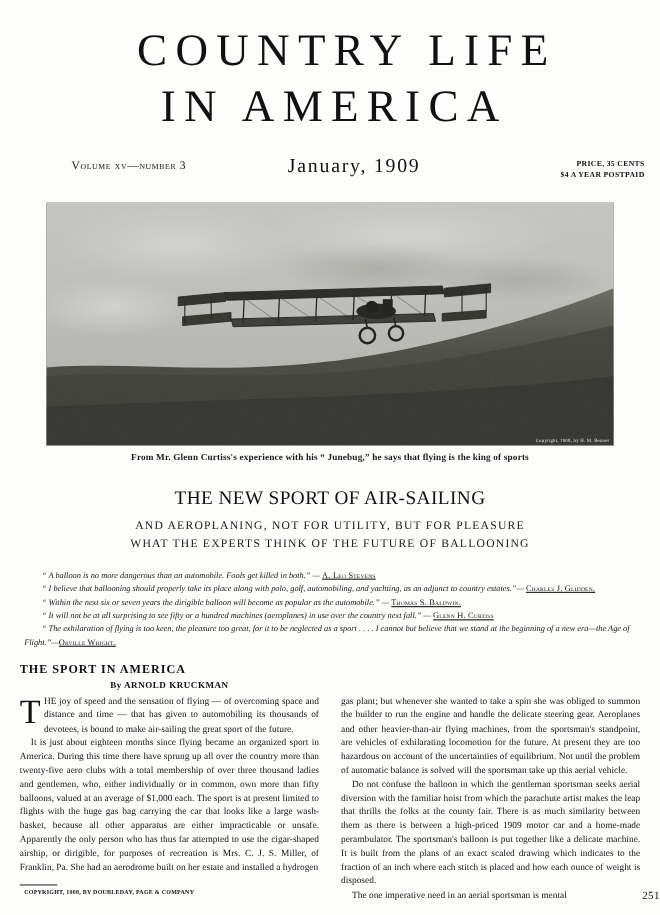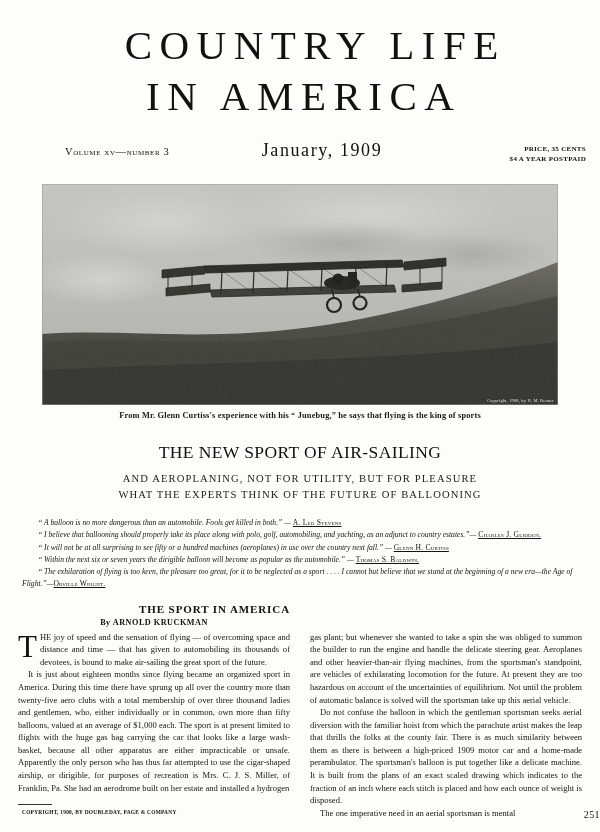--- a/index.html
+++ b/index.html
@@ -148,21 +148,21 @@
     text-decoration: underline;
   }
 
   
   .article {
     margin-top: 12px;
     padding: 0 18px;
     position: relative;
   }
   .art-head {
-    text-align: right;
+    text-align: left;
     font-size: 11px;
     letter-spacing: 0.9px;
     font-weight: bold;
     width: 272px;
   }
   .art-byline {
     text-align: center;
     font-size: 8.2px;
     letter-spacing: 0.5px;
     font-weight: bold;
@@ -350,22 +350,22 @@
 
   <div class="headline">THE NEW SPORT OF AIR-SAILING</div>
   <div class="subhead">
     <div>AND AEROPLANING, NOT FOR UTILITY, BUT FOR PLEASURE</div>
     <div>WHAT THE EXPERTS THINK OF THE FUTURE OF BALLOONING</div>
   </div>
 
   <div class="quotes">
     <p class="quote"><span>“ A balloon is no more dangerous than an automobile.   Fools get killed in both.” — </span><span class="attrib">A. Leo Stevens</span></p>
     <p class="quote"><span>“ I believe that ballooning should properly take its place along with polo, golf, automobiling, and yachting, as an adjunct to country estates.”— </span><span class="attrib">Charles J. Glidden.</span></p>
+    <p class="quote"><span>“ Within the next six or seven years the dirigible balloon will become as popular as the automobile.” — </span><span class="attrib">Thomas S. Baldwin.</span></p>
     <p class="quote"><span>“ It will not be at all surprising to see fifty or a hundred machines (aeroplanes) in use over the country next fall.” — </span><span class="attrib">Glenn H. Curtiss</span></p>
-    <p class="quote"><span>“ Within the next six or seven years the dirigible balloon will become as popular as the automobile.” — </span><span class="attrib">Thomas S. Baldwin.</span></p>
     <p class="quote"><span>“ The exhilaration of flying is too keen, the pleasure too great, for it to be neglected as a sport  .   .   .   .   I cannot but believe that we stand at the beginning of a new era—the Age of Flight.”—</span><span class="attrib">Orville Wright.</span></p>
   </div>
 
   <div class="article">
     <div class="art-head">THE SPORT IN AMERICA</div>
     <div class="art-byline">By ARNOLD KRUCKMAN</div>
 
     <div class="columns">
       <div class="col">
         <p class="first"><span class="dropcap">T</span><span>HE joy of speed and the sensation of flying — of overcoming space and distance and time — that has given to automobiling its thousands of devotees, is bound to make air-sailing the great sport of the future.</span></p>

